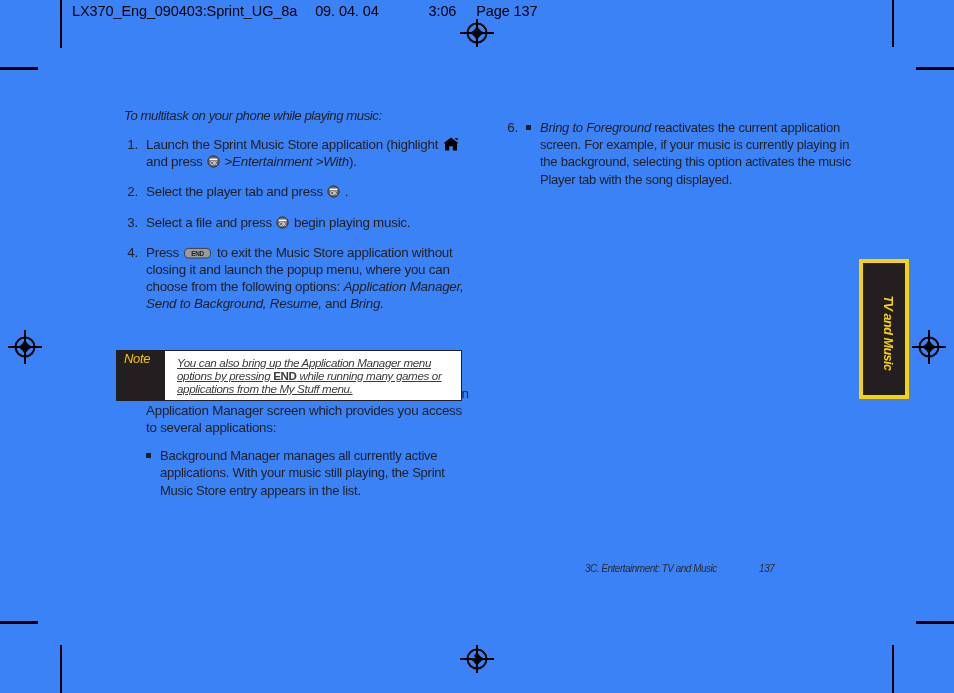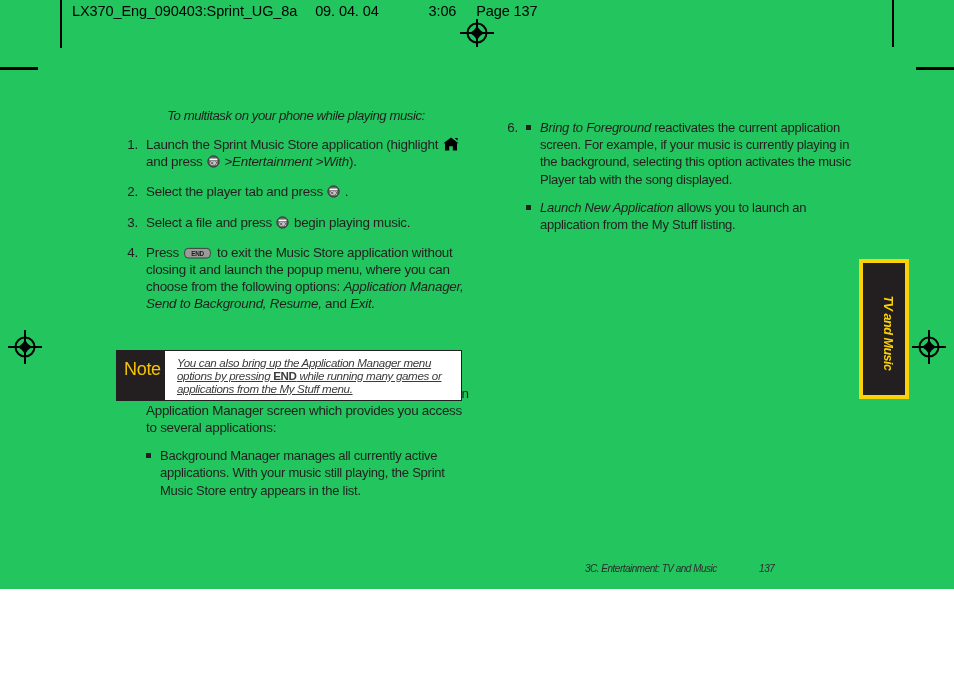--- a/index.html
+++ b/index.html
@@ -8,23 +8,23 @@
     padding: 0;
     background: #ffffff;
   }
   body {
     font-family: "Liberation Sans", sans-serif;
     color: #231f20;
   }
   #page {
     position: relative;
     width: 954px;
-    height: 589px;
+    height: 693px;
     overflow: hidden;
-    background: #22c55e;
+    background: #3b82f6;
   }
 
   
   .rule-v {
     position: absolute;
     width: 2px;
     background: #000;
   }
   .crop-h {
     position: absolute;
@@ -57,23 +57,22 @@
     top: 108px;
     width: 360px;
   }
   #col-left  { left: 116px; }
   #col-right { left: 496px; }
 
   .lead-in {
     font-style: italic;
     font-size: 13.2px;
     letter-spacing: -0.45px;
-    margin: 0 0 13px 0;
+    margin: 0 0 13px 8px;
     color: #231f20;
-    text-align: center;
   }
 
   ol.steps {
     list-style: none;
     margin: 0;
     padding: 0;
   }
   ol.steps > li {
     position: relative;
     padding-left: 30px;
@@ -159,23 +158,24 @@
     left: 0;
     top: 0;
     width: 48px;
     height: 100%;
     background: #231f20;
     box-sizing: border-box;
   }
   .note-label span {
     position: absolute;
     left: 7px;
-    top: 8px;
+    top: 0;
     color: #f6c309;
-    font-size: 18px;
+    font-style: italic;
+    font-size: 13px;
     letter-spacing: -0.3px;
   }
   .note-text {
     position: absolute;
     left: 60px;
     top: 5px;
     width: 278px;
     font-style: italic;
     font-size: 11.6px;
     line-height: 13px;
@@ -300,21 +300,21 @@
               <path d="M2.6 4.4 L10.4 4.4" stroke="#ffffff" stroke-width="1.6"></path>
             </svg> .</span></li>
         <li><span class="num">3.</span><span>Select a file and press <svg class="key-ok" viewBox="0 0 13 13">
               <circle cx="6.5" cy="6.5" r="5.6" fill="#6e6b6c" stroke="#2b2829" stroke-width="1"></circle>
               <text x="6.5" y="9.6" text-anchor="middle" font-size="5" font-family="&quot;Liberation Sans&quot;, sans-serif" fill="#ffffff">OK</text>
               <path d="M2.6 4.4 L10.4 4.4" stroke="#ffffff" stroke-width="1.6"></path>
             </svg>  begin playing music.</span></li>
         <li><span class="num">4.</span><span>Press <svg class="key-end" viewBox="0 0 27 13">
               <rect x="0.6" y="1.4" width="25.8" height="9.6" rx="3.6" fill="#9d9a9b" stroke="#3a3738" stroke-width="0.9"></rect>
               <text x="13.5" y="9.2" text-anchor="middle" font-size="6.4" font-weight="bold" font-family="&quot;Liberation Sans&quot;, sans-serif" fill="#1d1b1c">END</text>
-            </svg> to exit the Music Store application without closing it and launch the popup menu, where you can choose from the following options: <i>Application Manager, Send to Background, Resume,</i> and <i>Exit.</i></span></li>
+            </svg> to exit the Music Store application without closing it and launch the popup menu, where you can choose from the following options: <i>Application Manager, Send to Background, Resume,</i> and <i>Bring.</i></span></li>
         <li style="margin-top: 72px;"><span class="num">5.</span><span>Highlight <i>Application Manager</i> and press <svg class="key-ok" viewBox="0 0 13 13">
               <circle cx="6.5" cy="6.5" r="5.6" fill="#6e6b6c" stroke="#2b2829" stroke-width="1"></circle>
               <text x="6.5" y="9.6" text-anchor="middle" font-size="5" font-family="&quot;Liberation Sans&quot;, sans-serif" fill="#ffffff">OK</text>
               <path d="M2.6 4.4 L10.4 4.4" stroke="#ffffff" stroke-width="1.6"></path>
             </svg> to launch an Application Manager screen which provides you access to several applications:</span><ul class="bullets">
             <li>Background Manager manages all currently active applications. With your music still playing, the Sprint Music Store entry appears in the list.</li>
           </ul></li>
       </ol>
   </div>
 
@@ -322,21 +322,20 @@
     <div class="note-label">
       <span>Note</span>
     </div>
     <div class="note-text" id="note-text"><i>You can also bring up the Application Manager menu options by pressing </i><span class="bold-roman">END</span><i> while running many games or applications from the My Stuff menu.</i></div>
   </div>
 
   <div class="col" id="col-right">
     <ol class="steps" id="right-steps">
         <li><span class="num">6.</span><ul class="bullets">
             <li><i>Bring to Foreground</i> reactivates the current application screen. For example, if your music is currently playing in the background, selecting this option activates the music Player tab with the song displayed.</li>
-            <li><i>Launch New Application</i> allows you to launch an application from the My Stuff listing.</li>
           </ul></li>
       </ol>
   </div>
 
   <div class="side-tab">
     <div class="side-tab-text">TV and Music</div>
   </div>
 
   <div class="footer">
     <span>3C. Entertainment: TV and Music</span>

